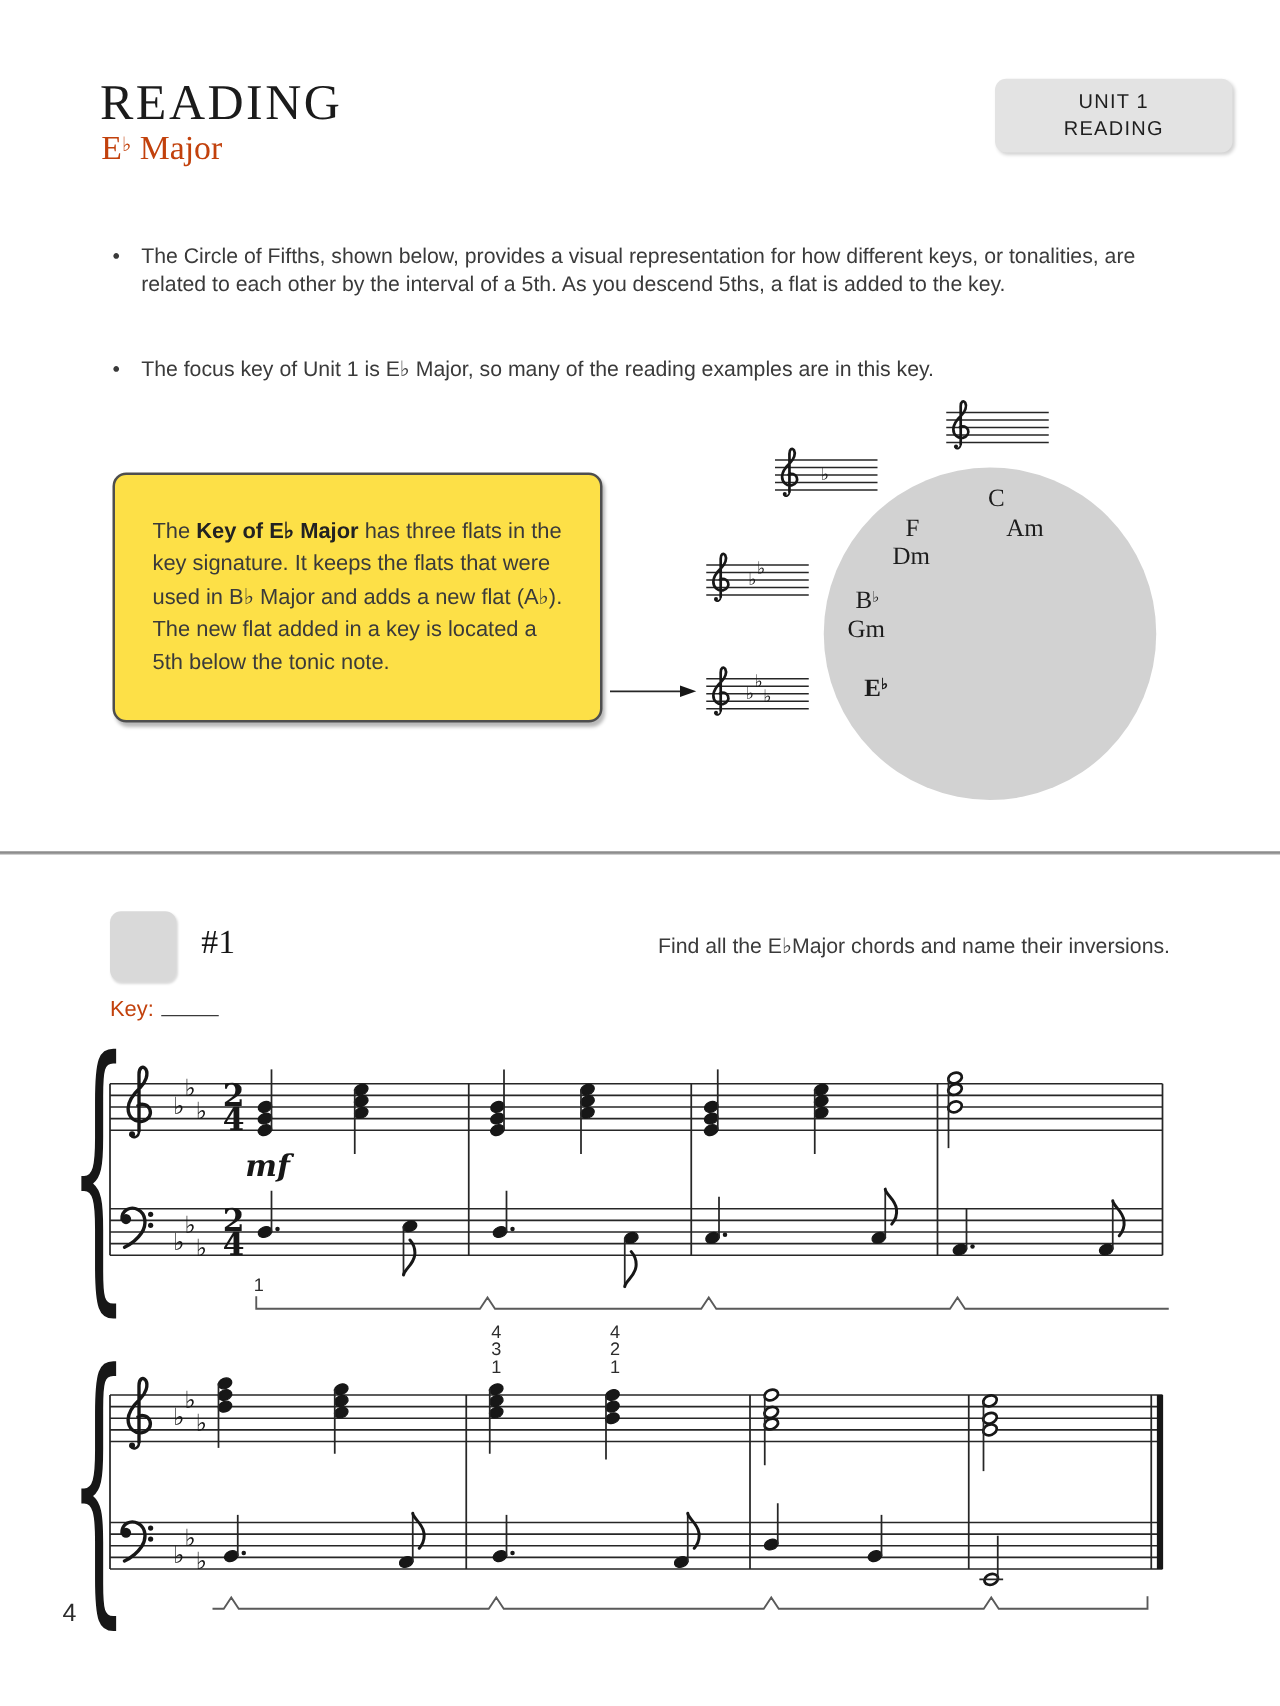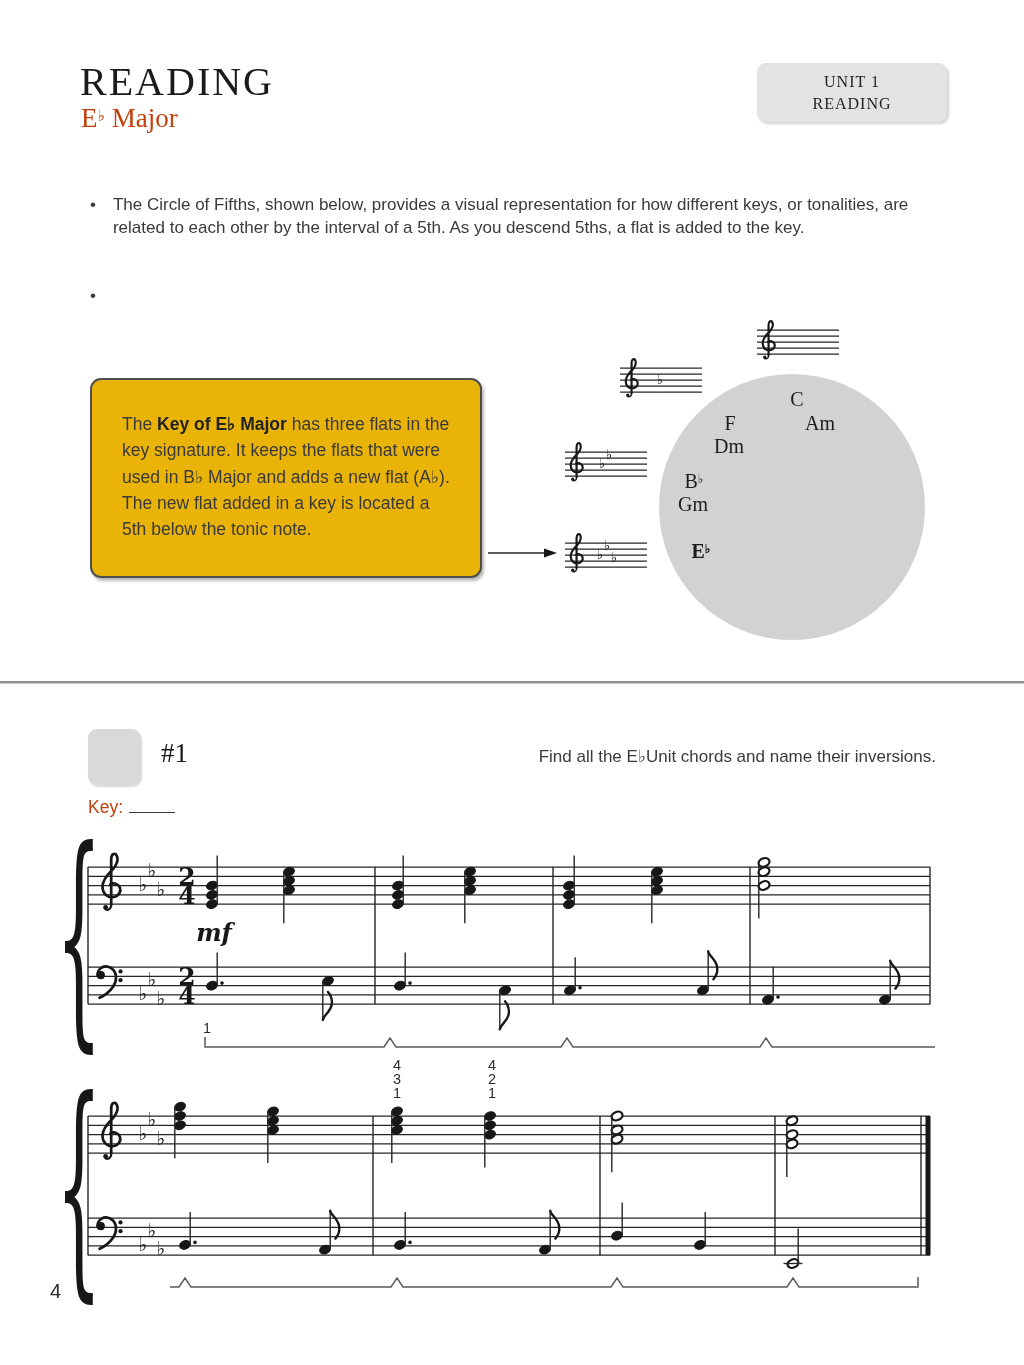--- a/index.html
+++ b/index.html
@@ -4,30 +4,30 @@
 <style>
   html,body{margin:0;padding:0;background:#ffffff;}
   body{position:relative;width:1024px;height:1365px;overflow:hidden;
        font-family:"Liberation Sans",sans-serif;color:#2e2e2e;}
   .abs{position:absolute;}
   
   .title{left:80px;top:58px;font-family:"Liberation Serif",serif;font-size:40px;
          letter-spacing:2px;color:#1b1b1b;}
   .subtitle{left:81px;top:103px;font-family:"Liberation Serif",serif;font-size:27px;color:#c2410c;}
   .subtitle sup{font-size:16px;vertical-align:6px;}
-  .badge{left:757px;top:63px;width:190px;height:59px;background:#e3e3e3;border-radius:9px;
+  .badge{left:796px;top:63px;width:190px;height:59px;background:#e3e3e3;border-radius:9px;
          box-shadow:2px 2px 3px rgba(0,0,0,.18);display:flex;flex-direction:column;
-         align-items:center;justify-content:center;font-family:Liberation Serif, serif;
+         align-items:center;justify-content:center;font-family:Liberation Sans, sans-serif;
          font-size:16px;letter-spacing:1px;color:#1f1f1f;line-height:1.35;}
   
   .bullet{left:90px;width:856px;display:flex;font-size:17px;line-height:1.35;color:#3a3a3a;margin-top:28px;}
   .bullet .dot::before{content:"•";margin-right:17px;font-size:17px;}
   
   .infobox{left:90px;top:378px;width:392px;height:200px;border:2px solid #4e4e4e;border-radius:11px;
-           background:#eab308;box-shadow:2px 3px 3px rgba(0,0,0,.28);box-sizing:border-box;
+           background:#fde047;box-shadow:2px 3px 3px rgba(0,0,0,.28);box-sizing:border-box;
            padding:31px 26px 0 30px;font-size:17.5px;line-height:1.5;color:#3a3a3a;}
   .infobox b{color:#222;}
   
   .cof{left:659px;top:374px;width:266px;height:266px;border-radius:50%;background:#d2d2d2;}
   .coflabel{font-family:"Liberation Serif",serif;font-size:20px;color:#1c1c1c;
             transform:translate(-50%,-50%);white-space:nowrap;}
   .coflabel sup{font-size:12px;vertical-align:5px;}
   .coflabel.bold{font-weight:bold;}
   
   .divider{left:0;top:681px;width:1024px;height:2px;background:#8d8d8d;border-bottom:1px solid #cfcfcf;}
@@ -64,38 +64,39 @@
   <span>UNIT 1</span>
   <span>READING</span>
 </div>
 
 <div class="abs bullet" style="top:166px;">
   <span class="dot"></span>
   <div>The Circle of Fifths, shown below, provides a visual representation for how different keys, or tonalities, are related to each other by the interval of a 5th. As you descend 5ths, a flat is added to the key.</div>
 </div>
 <div class="abs bullet" style="top:257px;">
   <span class="dot"></span>
+  <div>The focus key of Unit 1 is E♭ Major, so many of the reading examples are in this key.</div>
 </div>
 
 <div class="abs infobox"><span>The </span><b>Key of E♭ Major</b><span> has three flats in the key signature. It keeps the flats that were used in B♭ Major and adds a new flat (A♭). The new flat added in a key is located a 5th below the tonic note.</span></div>
 
 <div class="abs cof"></div>
 <span class="abs coflabel" style="left:797px;top:399px;"><span>C</span><sup></sup></span>
 <span class="abs coflabel" style="left:820px;top:423px;"><span>Am</span><sup></sup></span>
 <span class="abs coflabel" style="left:730px;top:423px;"><span>F</span><sup></sup></span>
 <span class="abs coflabel" style="left:729px;top:446px;"><span>Dm</span><sup></sup></span>
 <span class="abs coflabel" style="left:694px;top:481px;"><span>B</span><sup>♭</sup></span>
 <span class="abs coflabel" style="left:693px;top:504px;"><span>Gm</span><sup></sup></span>
 <span class="abs coflabel bold" style="left:701px;top:551px;"><span>E</span><sup>♭</sup></span>
 
 <div class="abs divider"></div>
 
 <div class="abs exmark"></div>
 <div class="abs exnum">#1</div>
-<div class="abs exinstr">Find all the E♭Unit chords and name their inversions.</div>
+<div class="abs exinstr">Find all the E♭Major chords and name their inversions.</div>
 <div class="abs keyline"><span>Key:</span><span class="keyblank"></span></div>
 
 <div class="abs pagenum">4</div>
 
 <svg id="music" viewBox="0 0 1024 1365">
     <g>
       <line x1="88" y1="867" x2="930" y2="867" class="staffline"></line>
       <line x1="88" y1="876.3" x2="930" y2="876.3" class="staffline"></line>
       <line x1="88" y1="885.6" x2="930" y2="885.6" class="staffline"></line>
       <line x1="88" y1="894.9" x2="930" y2="894.9" class="staffline"></line>

